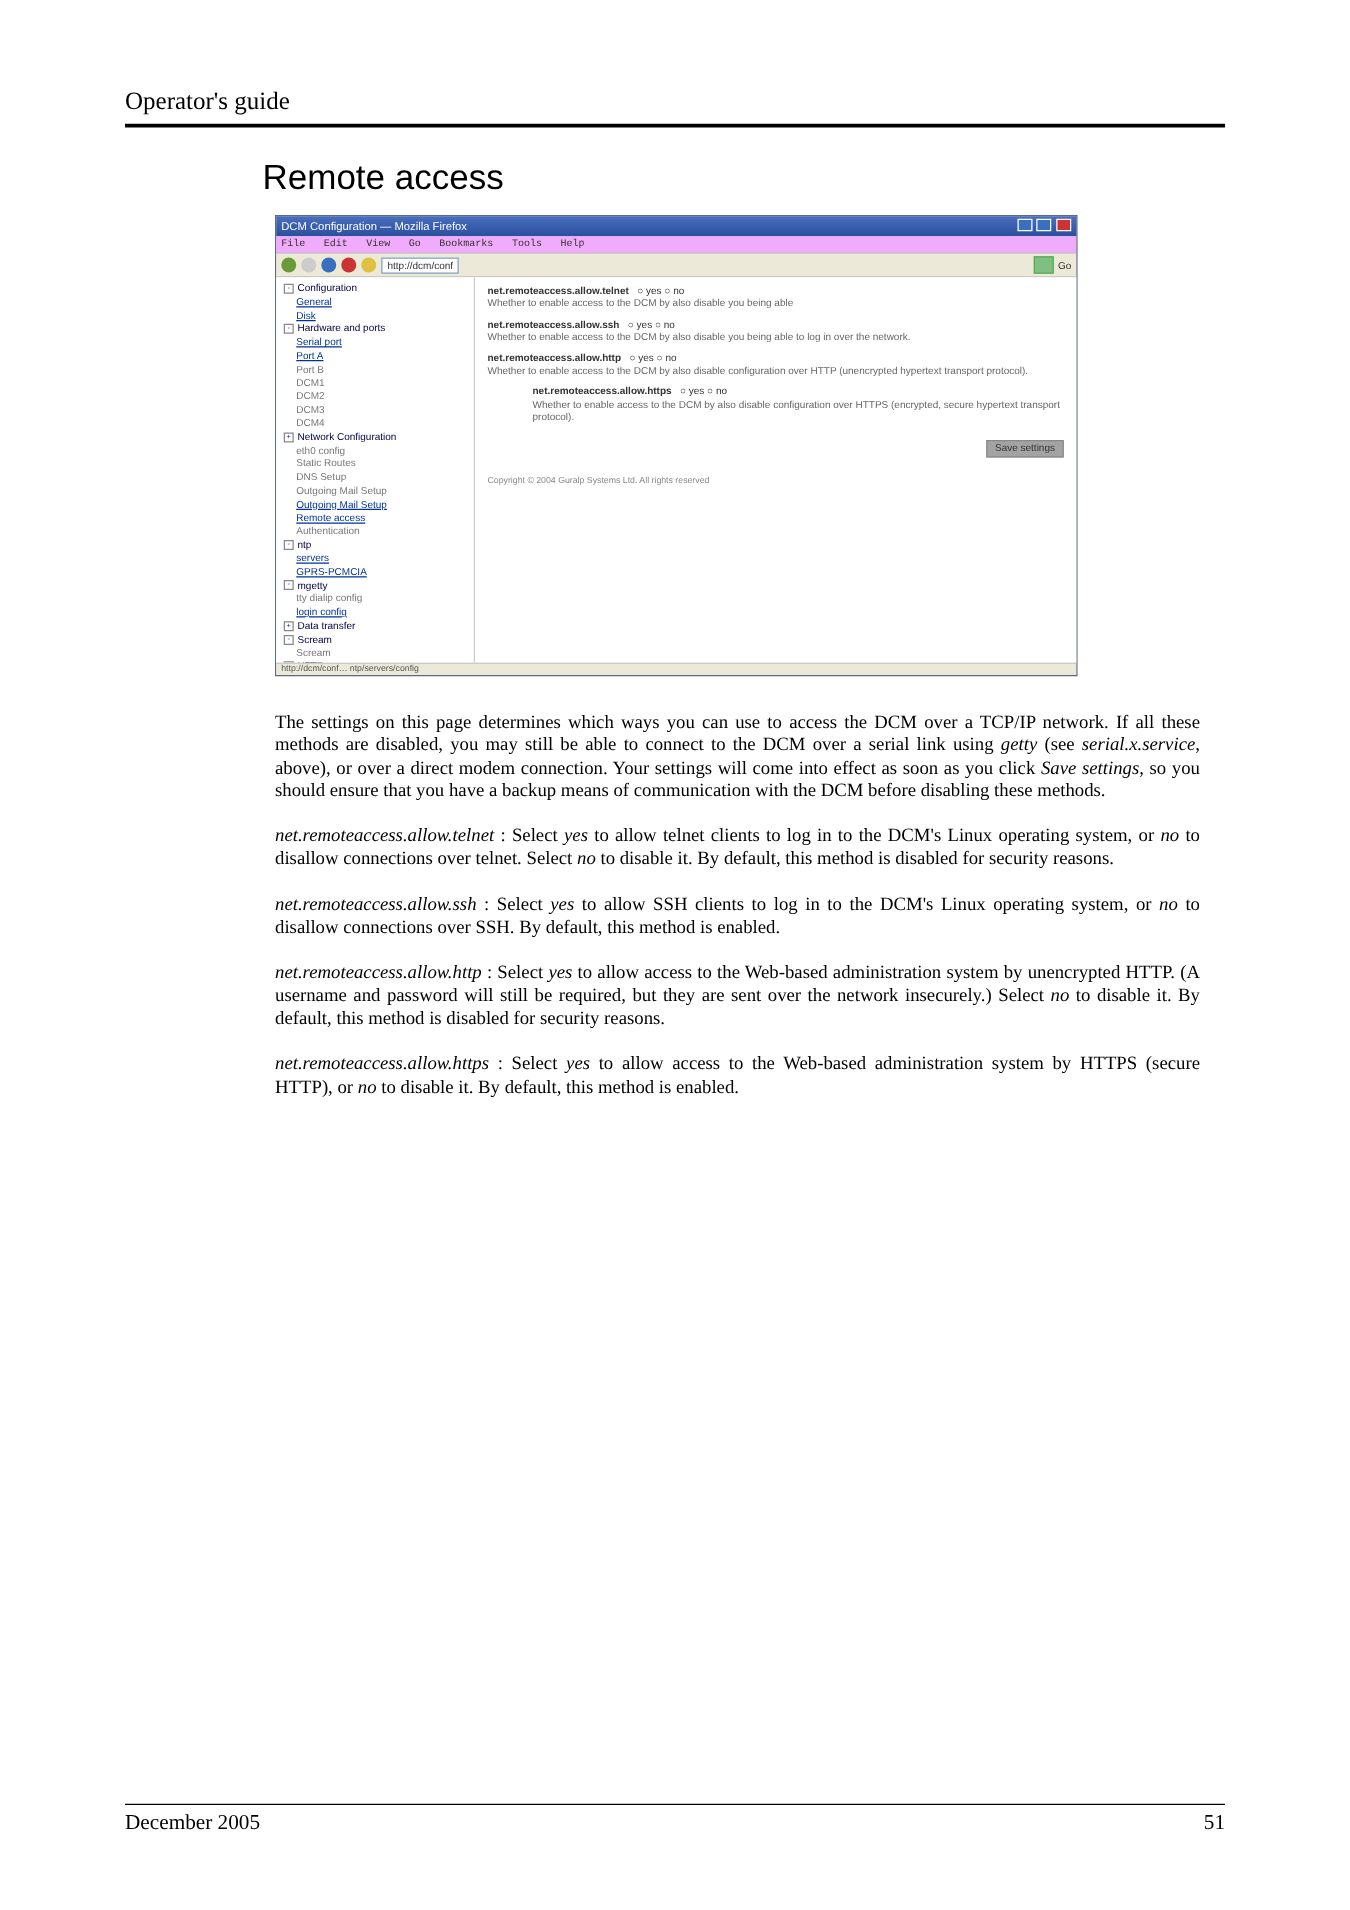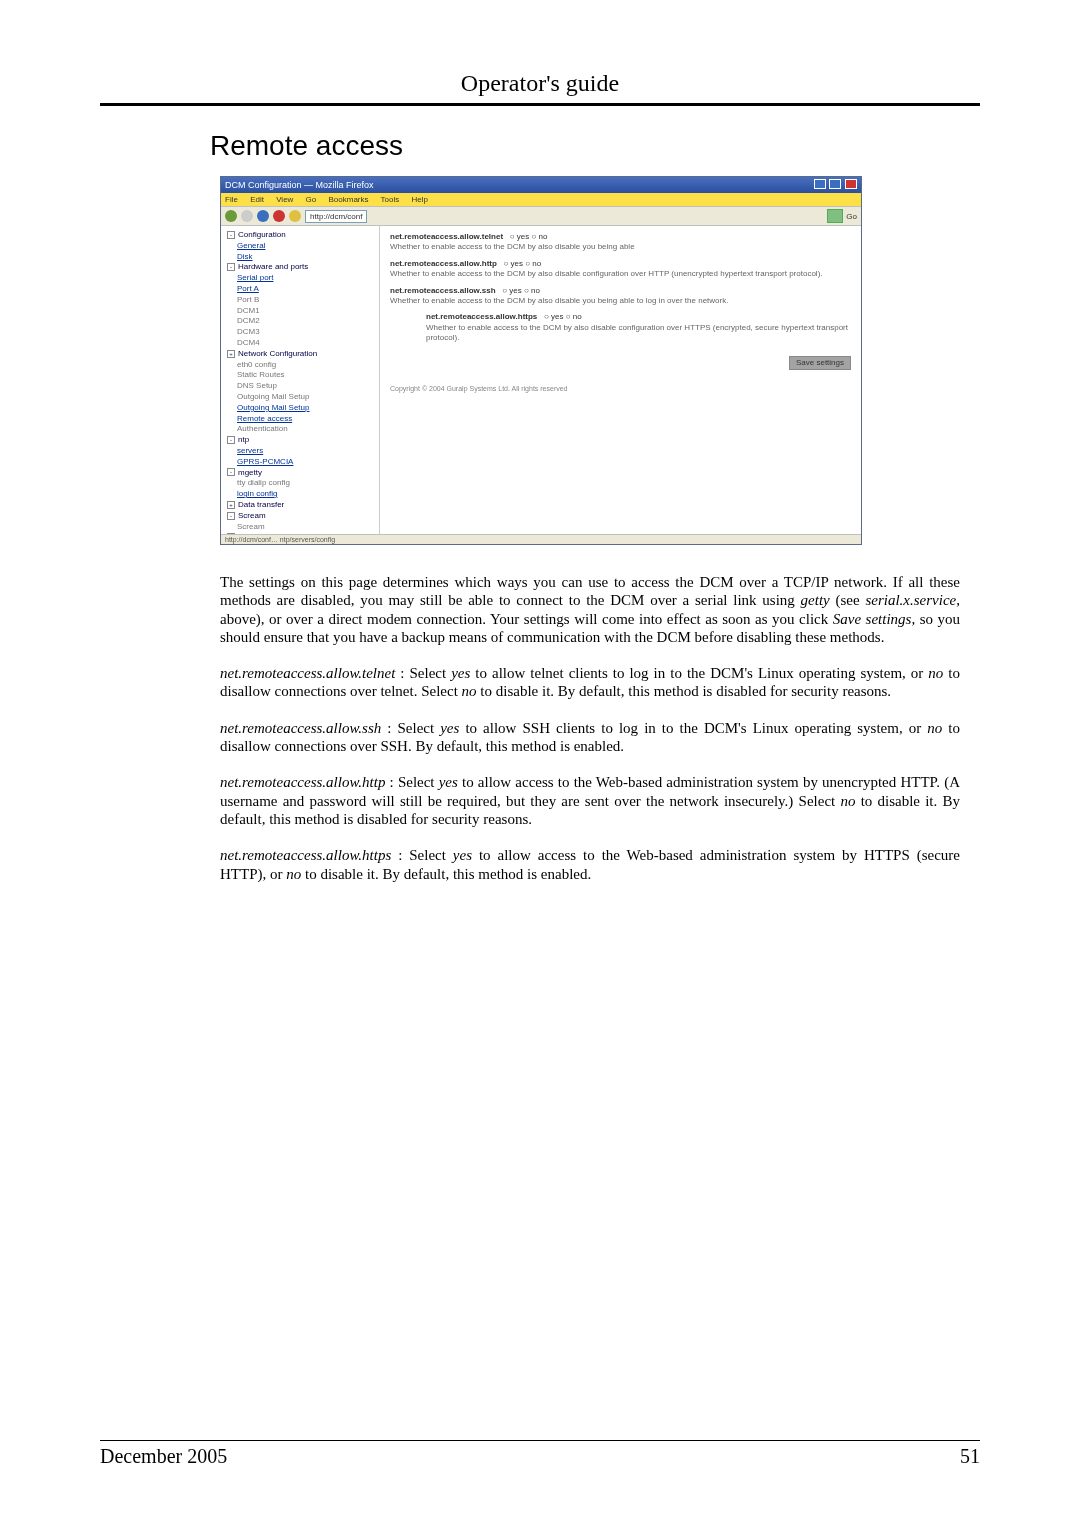--- a/index.html
+++ b/index.html
@@ -13,22 +13,22 @@
     position: relative;
     box-sizing: border-box;
   }
   .page {
     padding: 70px 100px 60px 100px;
     box-sizing: border-box;
     height: 100%;
     position: relative;
   }
   .header-right {
-    text-align: center;
-    font-size: 24px;
+    text-align: left;
+    font-size: 20px;
     margin-bottom: 6px;
   }
   .hr-top {
     border: none;
     border-top: 3px solid #000;
     margin: 0 0 24px 0;
   }
   .section-title {
     font-family: Arial, Helvetica, sans-serif;
     font-size: 28px;
@@ -58,25 +58,26 @@
     width: 12px;
     height: 10px;
     background: #c33;
     margin-left: 1px;
     border: 1px solid #fff;
     box-sizing: border-box;
   }
   .ss-winbtns span.min { background: #3a6fbf; }
   .ss-winbtns span.max { background: #3a6fbf; }
   .ss-menu {
-    background: #fde047;
+    background: #f0abfc;
     padding: 2px 4px;
     border-bottom: 1px solid #c0c0c0;
     font-size: 8px;
     color: #333;
+    font-family: Liberation Mono, monospace;
   }
   .ss-menu span { margin-right: 10px; }
   .ss-toolbar {
     background: #ece9d8;
     padding: 2px 4px;
     border-bottom: 1px solid #c0c0c0;
     display: flex;
     align-items: center;
     justify-content: space-between;
   }
@@ -174,21 +175,21 @@
     bottom: 60px;
   }
   .hr-bottom {
     border: none;
     border-top: 1px solid #000;
     margin: 0 0 4px 0;
   }
   .foot-row {
     display: flex;
     justify-content: space-between;
-    font-size: 20px;
+    font-size: 17px;
   }
 </style>
 </head>
 <body>
 
 <div class="page">
   <div class="header-right">Operator's guide</div>
   <hr class="hr-top">
 
   <h2 class="section-title">Remote access</h2>
@@ -257,26 +258,26 @@
           <div class="row d1"><span class="dim">Scream</span></div>
           <div class="row d0"><span class="box">+</span><span class="lbl">HTTP</span></div>
         </div>
       <div class="ss-content">
         <div id="ss-items">
             <div style="margin-bottom: 6px;">
               <div><span class="bold">net.remoteaccess.allow.telnet</span> &nbsp; ○ yes ○ no</div>
               <div style="color:#666">Whether to enable access to the DCM by      also disable you being able</div>
             </div>
             <div style="margin-bottom: 6px;">
+              <div><span class="bold">net.remoteaccess.allow.ssh</span> &nbsp; ○ yes ○ no</div>
+              <div style="color:#666">Whether to enable access to the DCM by      also disable you being able to log in over the network.</div>
+            </div>
+            <div style="margin-bottom: 6px;">
               <div><span class="bold">net.remoteaccess.allow.http</span> &nbsp; ○ yes ○ no</div>
               <div style="color:#666">Whether to enable access to the DCM by      also disable configuration over HTTP (unencrypted hypertext transport protocol).</div>
-            </div>
-            <div style="margin-bottom: 6px;">
-              <div><span class="bold">net.remoteaccess.allow.ssh</span> &nbsp; ○ yes ○ no</div>
-              <div style="color:#666">Whether to enable access to the DCM by      also disable you being able to log in over the network.</div>
             </div>
             <div style="margin-bottom: 6px; margin-left: 36px;">
               <div><span class="bold">net.remoteaccess.allow.https</span> &nbsp; ○ yes ○ no</div>
               <div style="color:#666">Whether to enable access to the DCM by      also disable configuration over HTTPS (encrypted, secure hypertext transport protocol).</div>
             </div>
           </div>
         <div style="text-align:right">
           <span class="save-btn">Save settings</span>
         </div>
         <div class="foot">Copyright © 2004 Guralp Systems Ltd. All rights reserved</div>

